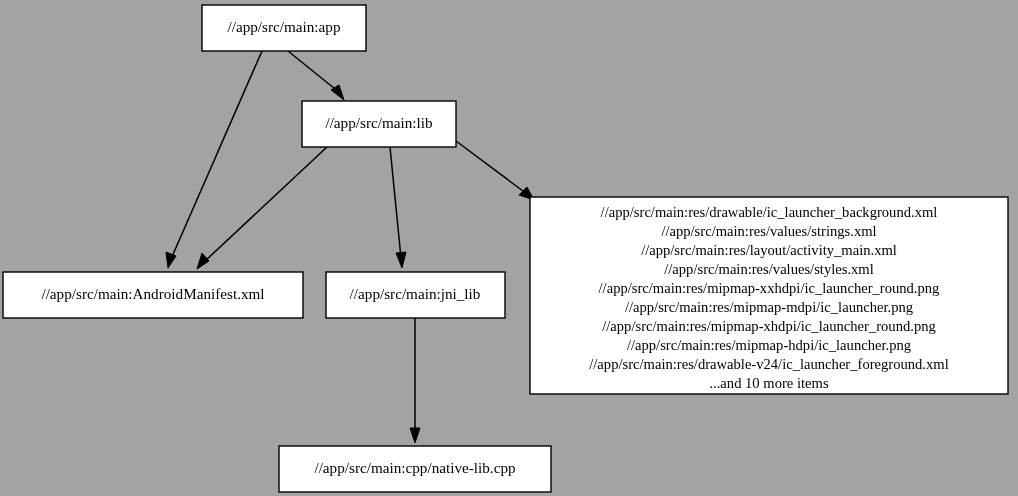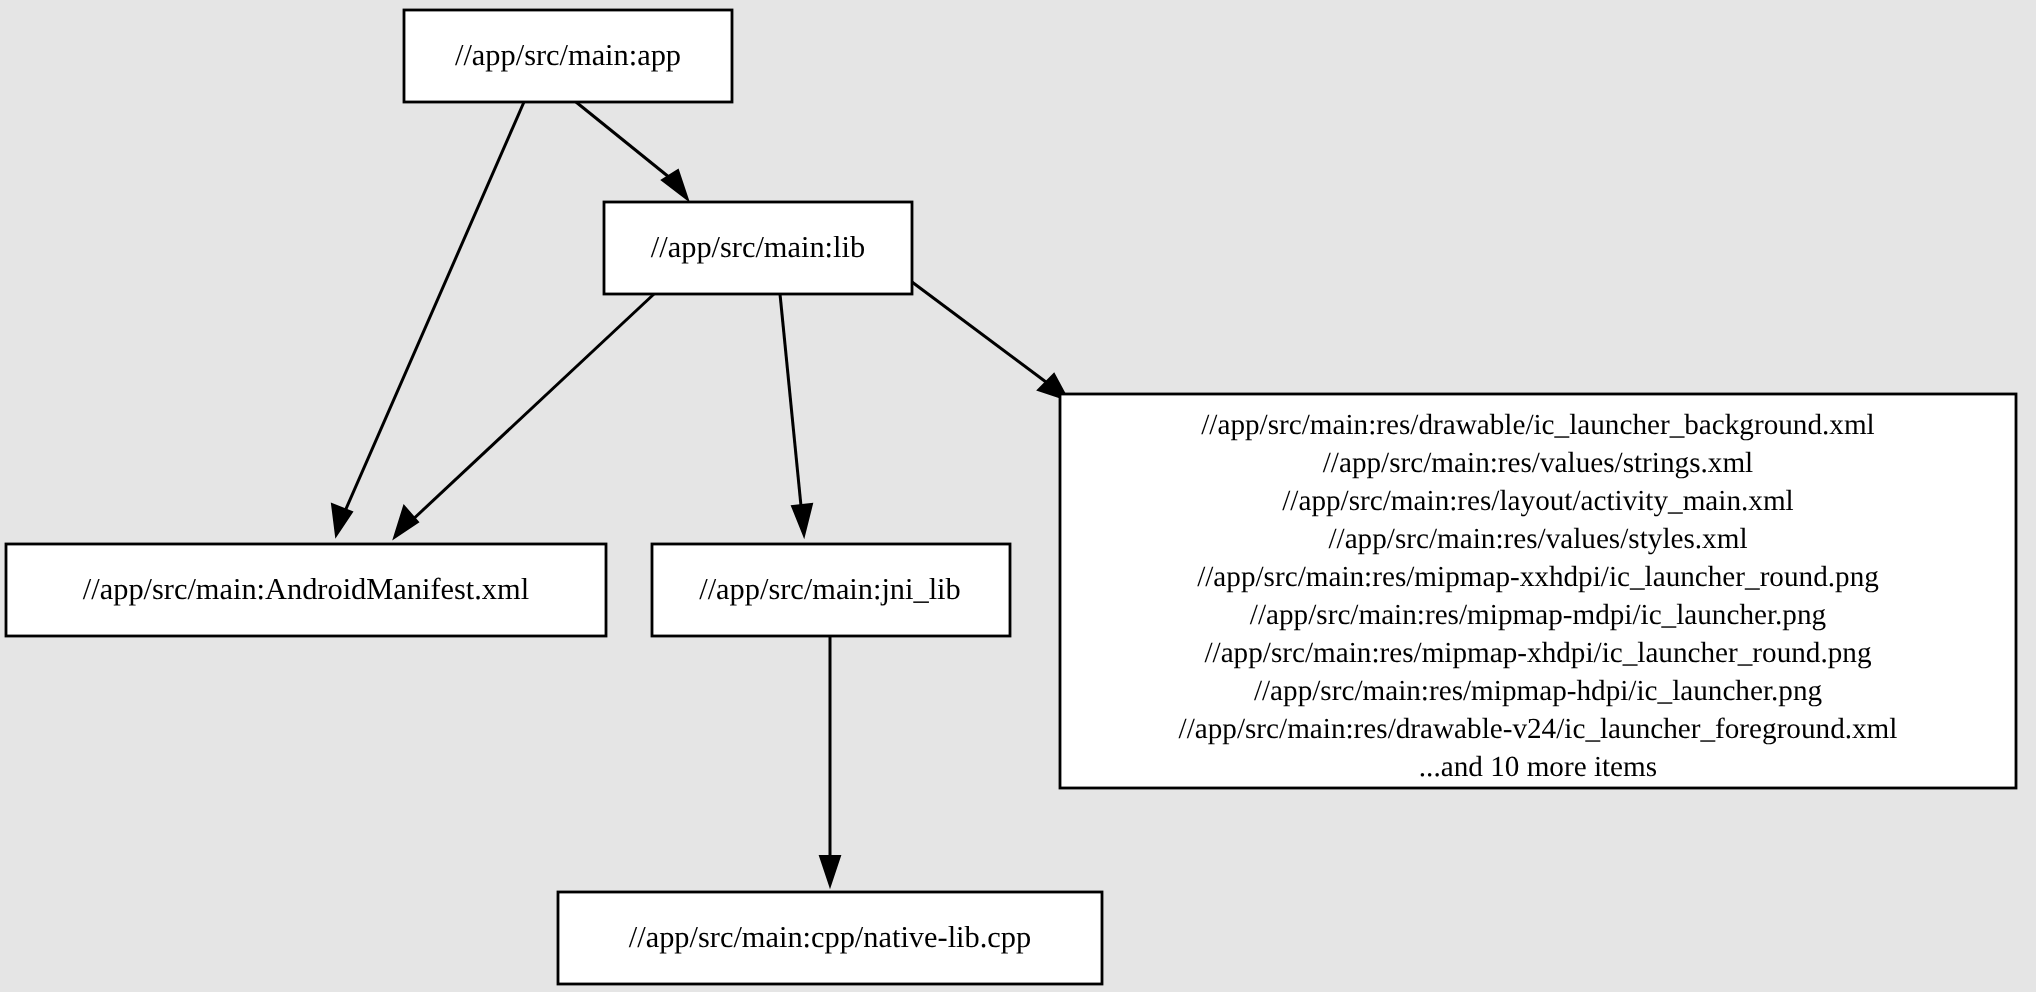--- a/index.html
+++ b/index.html
@@ -10,21 +10,21 @@
   body {
     width: 1018px;
     height: 496px;
     overflow: hidden;
     font-family: "Liberation Serif", "DejaVu Serif", serif;
   }
   #graph-root {
     position: relative;
     width: 1018px;
     height: 496px;
-    background: #e5e5e5;
+    background: #a3a3a3;
   }
   svg#graph-svg {
     position: absolute;
     top: 0;
     left: 0;
     width: 1018px;
     height: 496px;
     display: block;
   }
   .node-box {

